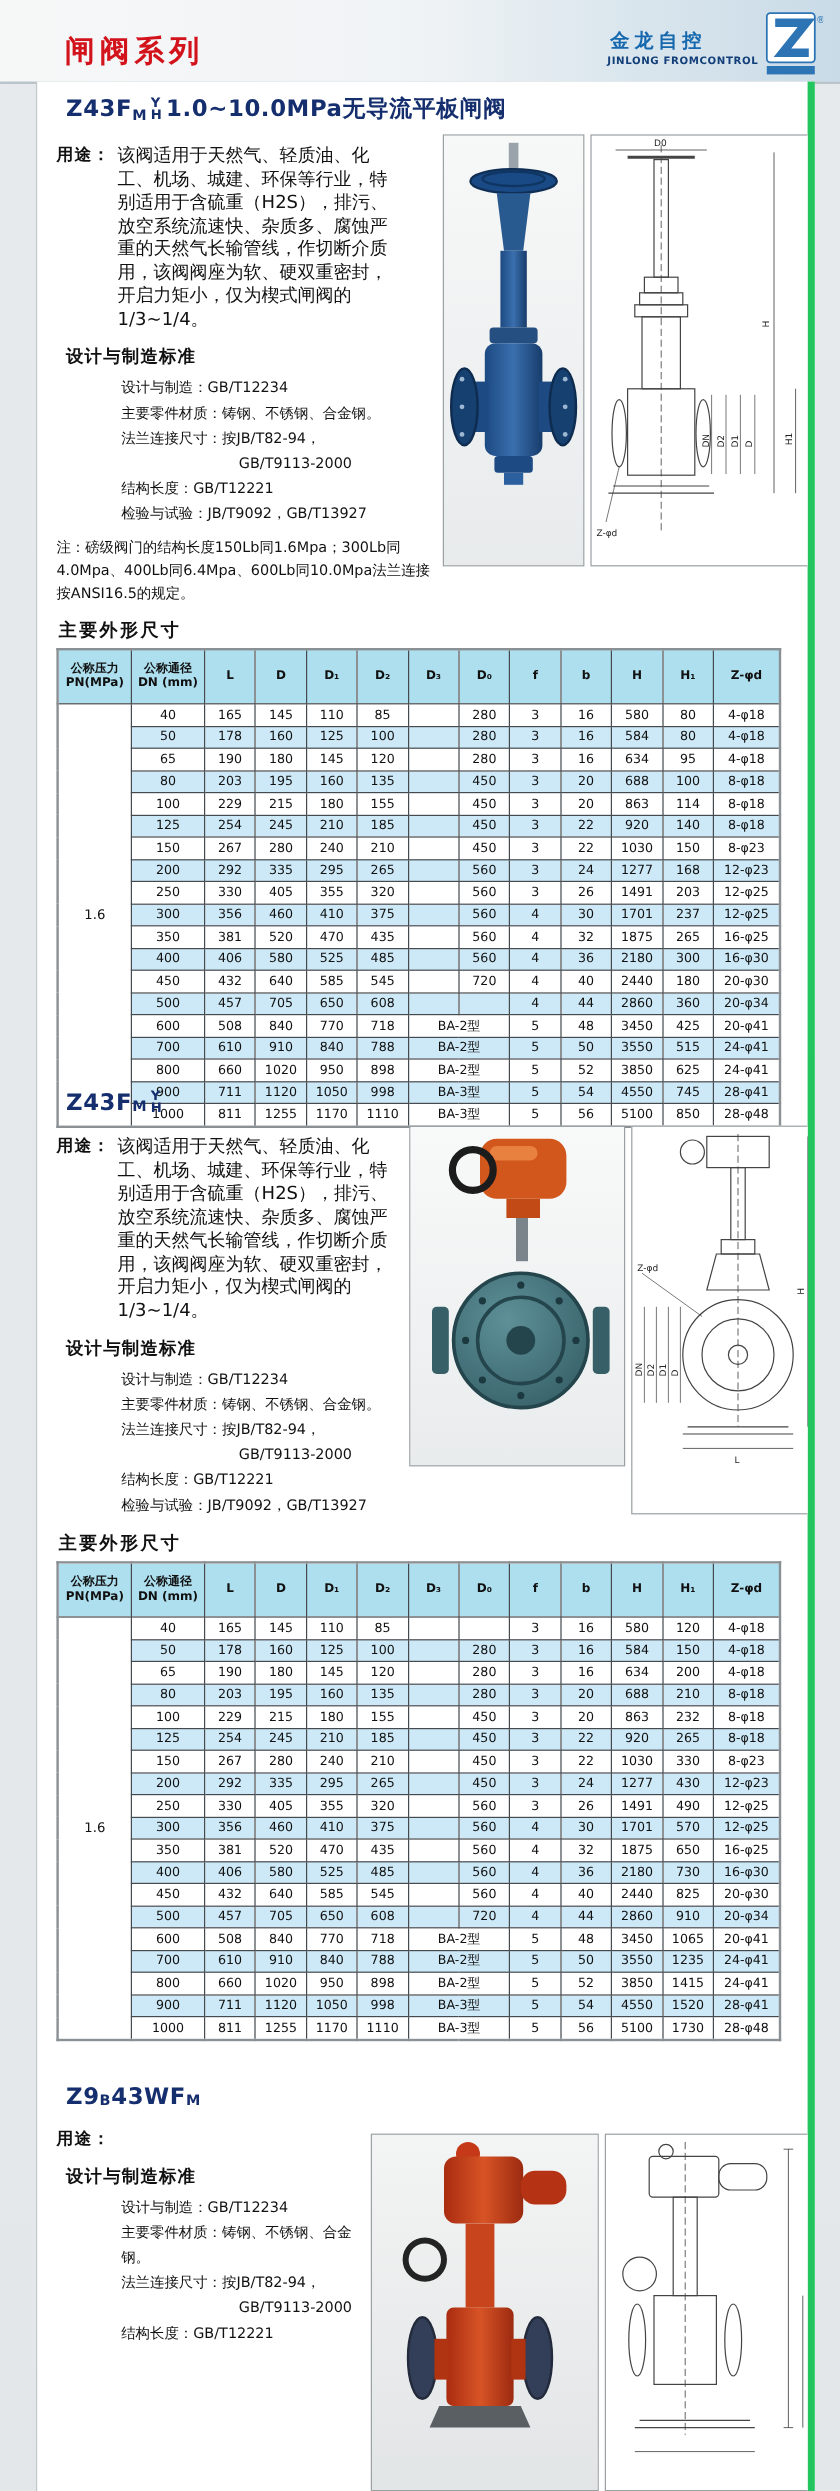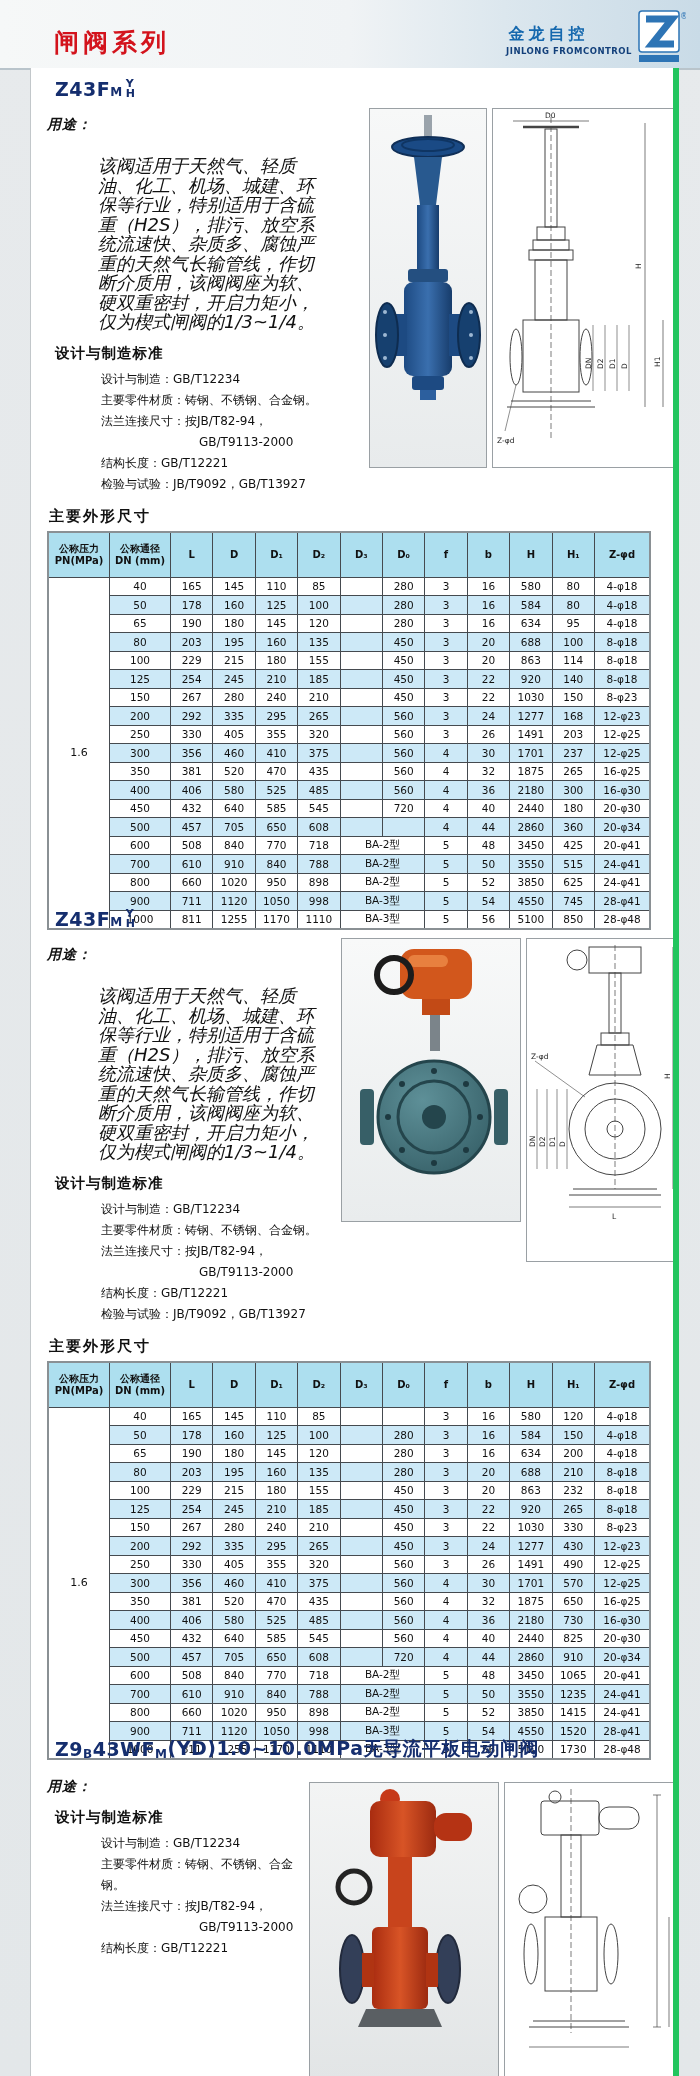--- a/index.html
+++ b/index.html
@@ -34,23 +34,23 @@
     margin:4px 0 8px 24px;color:#152e6e;font-weight:bold;font-size:19px;letter-spacing:0.5px;
     display:flex;align-items:center;
   }
   .sec-title .small{font-size:12px;align-self:flex-end;padding-bottom:1px;}
   .stack{display:inline-flex;flex-direction:column;font-size:11px;line-height:10px;margin:0 3px;}
   .cols{display:flex;align-items:flex-start;margin-left:16px;}
   .text-col{flex:none;}
   #sec1 .text-col{width:318px;}
   #sec2 .text-col{width:290px;}
   #sec3 .text-col{width:258px;}
-  .usage{display:flex;margin-top:8px;font-style:italic;}
+  .usage{display:flex;margin-top:8px;}
   .u-label{font-size:14px;font-weight:bold;flex:none;letter-spacing:1px;margin-right:6px;}
-  .u-text{font-size:18px;line-height:19.5px;margin-top:40px;}
+  .u-text{font-size:15px;line-height:19.5px;}
   #sec1 .u-text{width:232px;}
   #sec2 .u-text{width:226px;}
   #sec3 .u-text{width:196px;}
   .std-title{font-weight:bold;font-size:14.5px;margin:12px 0 6px 8px;letter-spacing:1px;}
   .std-line{font-size:12px;line-height:21px;margin-left:54px;}
   .std-line.indent{margin-left:152px;}
   .note{font-size:12px;line-height:19px;margin:8px 4px 0 0;width:316px;}
   .img-box{
     flex:none;border:1px solid #9aa0a4;
     background:linear-gradient(180deg,#fcfcfc,#eef1f2);
@@ -104,36 +104,38 @@
 <div class="content">
 
   <div class="section" id="sec1">
     <div class="sec-title">
         <span>Z43F</span>
         <span class="small">M</span>
         <span class="stack">
           <span>Y</span>
           <span>H</span>
         </span>
+        <span>1.0~10.0MPa无导流平板闸阀</span>
       </div>
     <div class="cols">
       <div class="text-col">
         <div class="usage">
           <span class="u-label">用途：</span>
           <span class="u-text">该阀适用于天然气、轻质油、化工、机场、城建、环保等行业，特别适用于含硫重（H2S），排污、放空系统流速快、杂质多、腐蚀严重的天然气长输管线，作切断介质用，该阀阀座为软、硬双重密封，开启力矩小，仅为楔式闸阀的1/3~1/4。</span>
         </div>
         <div class="std-title">设计与制造标准</div>
         <div>
             <div class="std-line">设计与制造：GB/T12234</div>
             <div class="std-line">主要零件材质：铸钢、不锈钢、合金钢。</div>
             <div class="std-line">法兰连接尺寸：按JB/T82-94，</div>
             <div class="std-line indent">GB/T9113-2000</div>
             <div class="std-line">结构长度：GB/T12221</div>
             <div class="std-line">检验与试验：JB/T9092，GB/T13927</div>
           </div>
+        <div class="note">注：磅级阀门的结构长度150Lb同1.6Mpa；300Lb同4.0Mpa、400Lb同6.4Mpa、600Lb同10.0Mpa法兰连接按ANSI16.5的规定。</div>
       </div>
       <div class="img-box photo-box">
         <svg width="116" height="358" viewBox="0 0 116 358">
           <defs>
             <linearGradient id="pbg1" x1="0" y1="0" x2="0" y2="1">
               <stop offset="0" stop-color="#f7f8f8"></stop>
                 <stop offset="1" stop-color="#e8ebec"></stop>
             </linearGradient>
             <linearGradient id="steel1" x1="0" y1="0" x2="1" y2="0">
               <stop offset="0" stop-color="#1d4a82"></stop>
@@ -877,21 +879,20 @@
         </tbody>
       </table>
   </div>
 
   <div class="section" id="sec3">
     <div class="sec-title">
         <span>Z9</span>
         <span class="small">B</span>
         <span>43WF</span>
         <span class="small">M</span>
-        <span>(YD)1.0~10.0MPa无导流平板电动闸阀</span>
       </div>
     <div class="cols">
       <div class="text-col">
         <div class="usage">
           <span class="u-label">用途：</span>
         </div>
         <div class="std-title">设计与制造标准</div>
         <div>
             <div class="std-line">设计与制造：GB/T12234</div>
             <div class="std-line">主要零件材质：铸钢、不锈钢、合金钢。</div>

